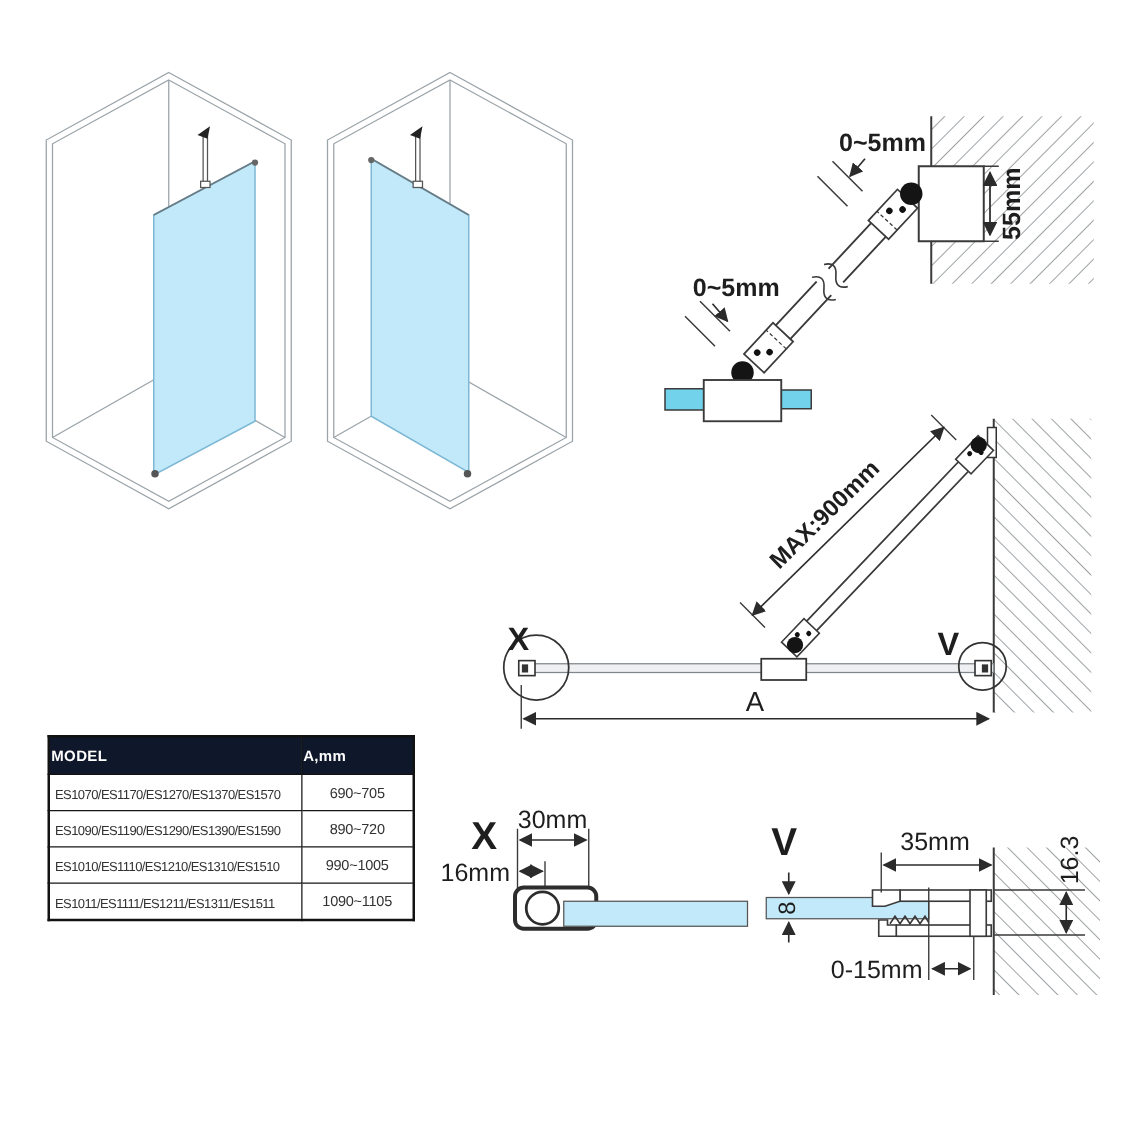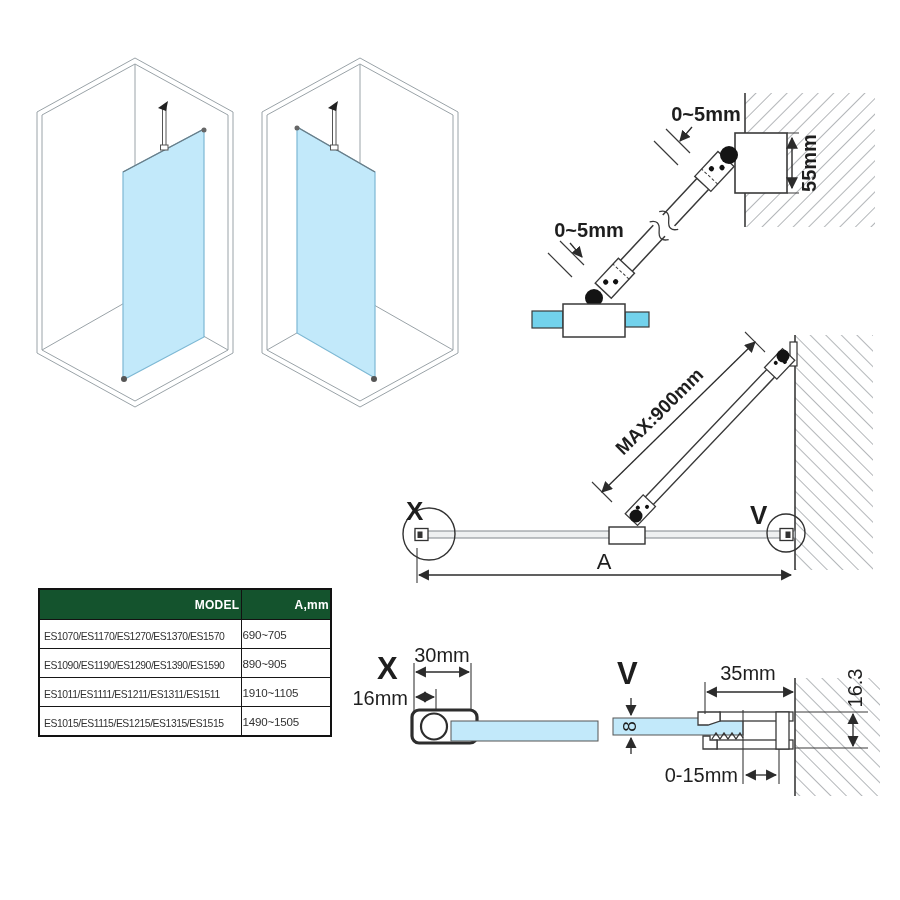--- a/index.html
+++ b/index.html
@@ -6,26 +6,26 @@
   .canvas{position:relative;width:900px;height:900px;background:#fff;overflow:hidden;
           font-family:"Liberation Sans","DejaVu Sans",sans-serif;}
   .canvas svg{position:absolute;overflow:visible;}
   svg text{fill:#1e1e1e;font-family:"Liberation Sans","DejaVu Sans",sans-serif;}
   .dim{font-size:20px;}
   .dimb{font-size:20px;font-weight:700;}
   .big{font-size:31px;font-weight:700;}
   .mid{font-size:26px;font-weight:700;}
   table.spec{position:absolute;left:38px;top:588px;width:292px;border-collapse:collapse;
              border:2.5px solid #121212;table-layout:fixed;}
-  table.spec th{background:#14532d;color:#fff;font-size:12px;font-weight:700;height:27px;
-                border:1.6px solid #121212;text-align:right;letter-spacing:.3px;}
+  table.spec th{background:#0f172a;color:#fff;font-size:12px;font-weight:700;height:27px;
+                border:1.6px solid #121212;text-align:left;letter-spacing:.3px;}
   table.spec td{border:1.6px solid #161616;height:24px;color:#323232;white-space:nowrap;
                 overflow:hidden;}
   td.model{font-size:10.4px;text-align:left;padding:4px 2px 0 4px;letter-spacing:-0.45px;}
-  td.aval{font-size:11.6px;letter-spacing:-0.2px;}
+  td.aval{font-size:11.6px;text-align:center;letter-spacing:-0.2px;}
   col.c1{width:202px;} col.c2{width:90px;}
 </style>
 </head>
 <body>
 
 <div class="canvas">
 
   <svg width="0" height="0">
     <defs>
       <marker id="ah" viewBox="0 0 10 10" refX="9" refY="5" markerWidth="8.5" markerHeight="8.5" orient="auto-start-reverse">
@@ -200,26 +200,26 @@
         <th>A,mm</th>
       </tr>
     </thead>
     <tbody>
       <tr>
         <td class="model">ES1070/ES1170/ES1270/ES1370/ES1570</td>
         <td class="aval">690~705</td>
         </tr>
       <tr>
         <td class="model">ES1090/ES1190/ES1290/ES1390/ES1590</td>
-        <td class="aval">890~905</td>
+        <td class="aval">890~720</td>
+        </tr>
+      <tr>
+        <td class="model">ES1010/ES1110/ES1210/ES1310/ES1510</td>
+        <td class="aval">990~1005</td>
         </tr>
       <tr>
         <td class="model">ES1011/ES1111/ES1211/ES1311/ES1511</td>
-        <td class="aval">1910~1105</td>
-        </tr>
-      <tr>
-        <td class="model">ES1015/ES1115/ES1215/ES1315/ES1515</td>
-        <td class="aval">1490~1505</td>
+        <td class="aval">1090~1105</td>
         </tr>
     </tbody>
   </table>
 
 </div>
 
 </body></html>

